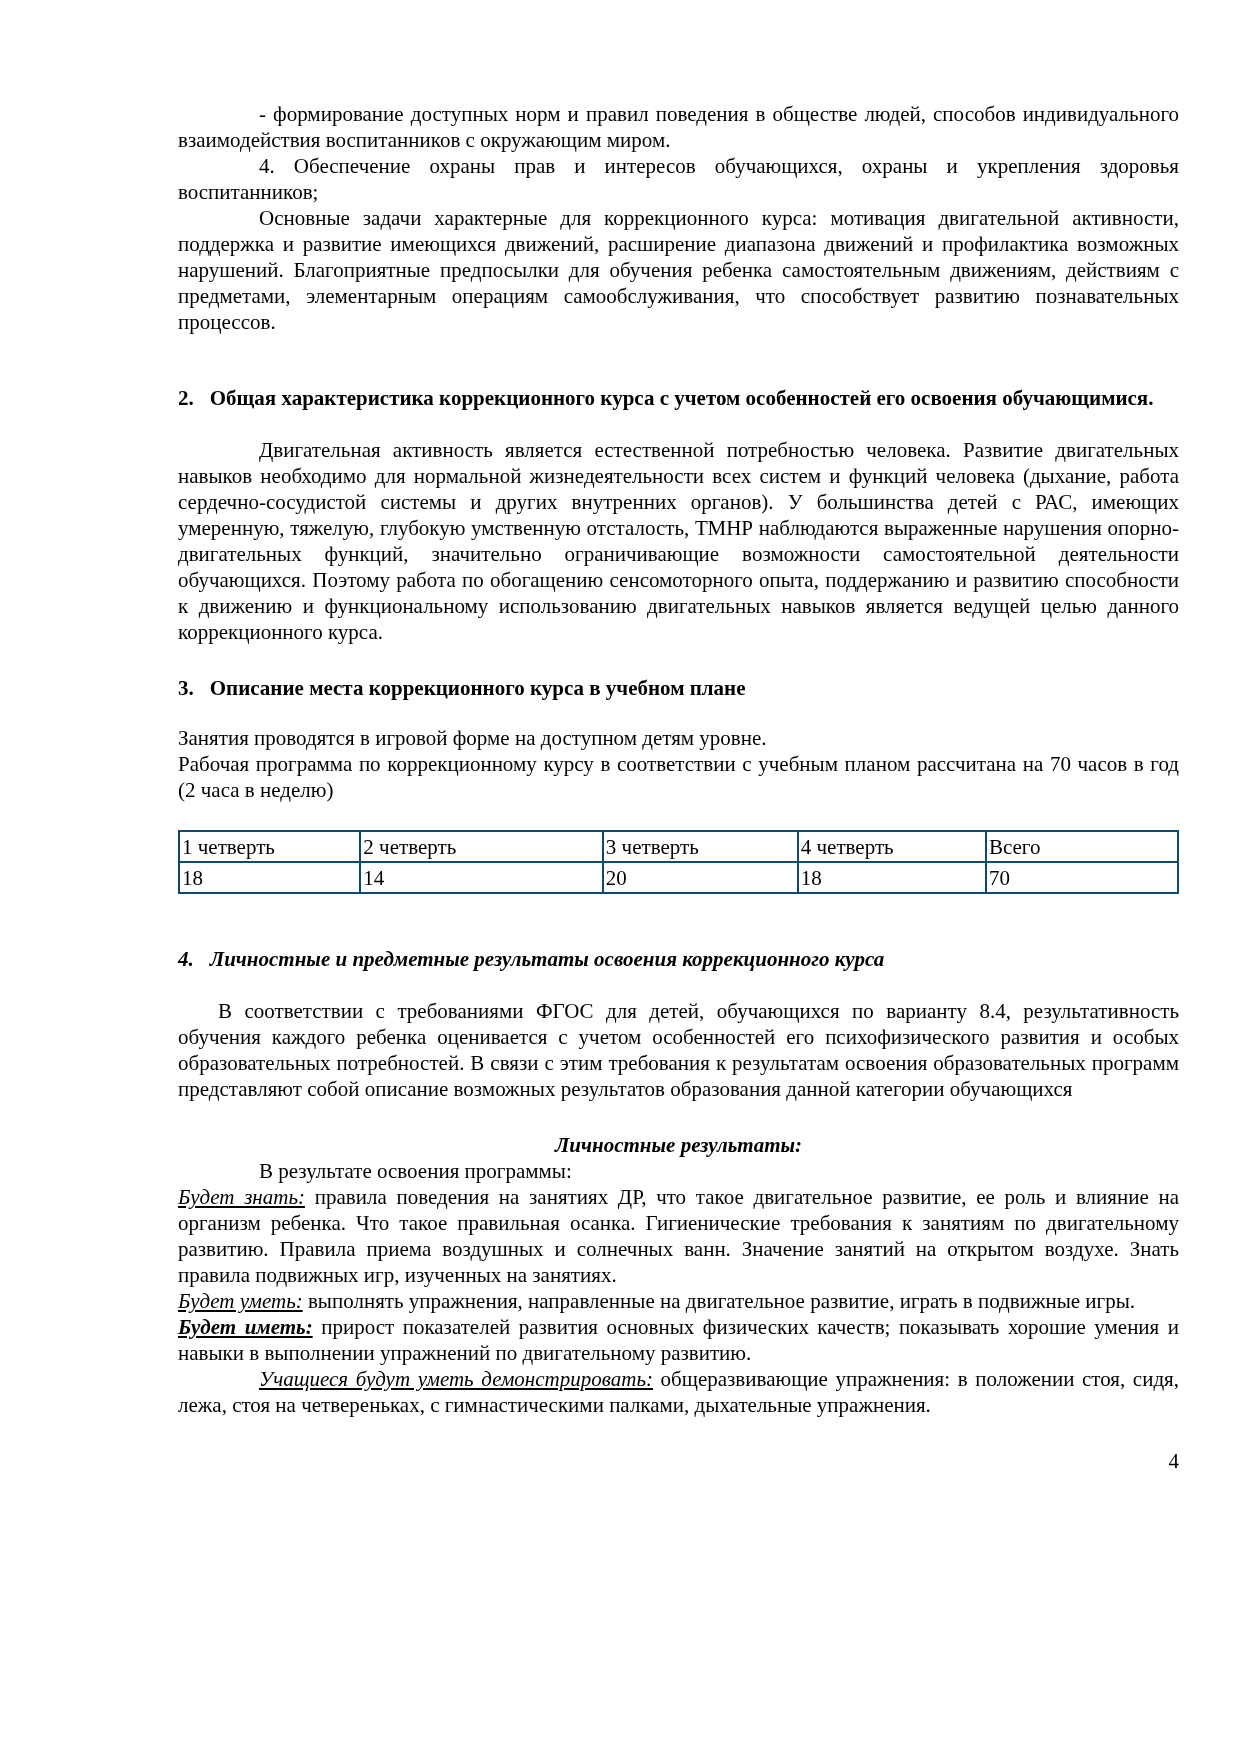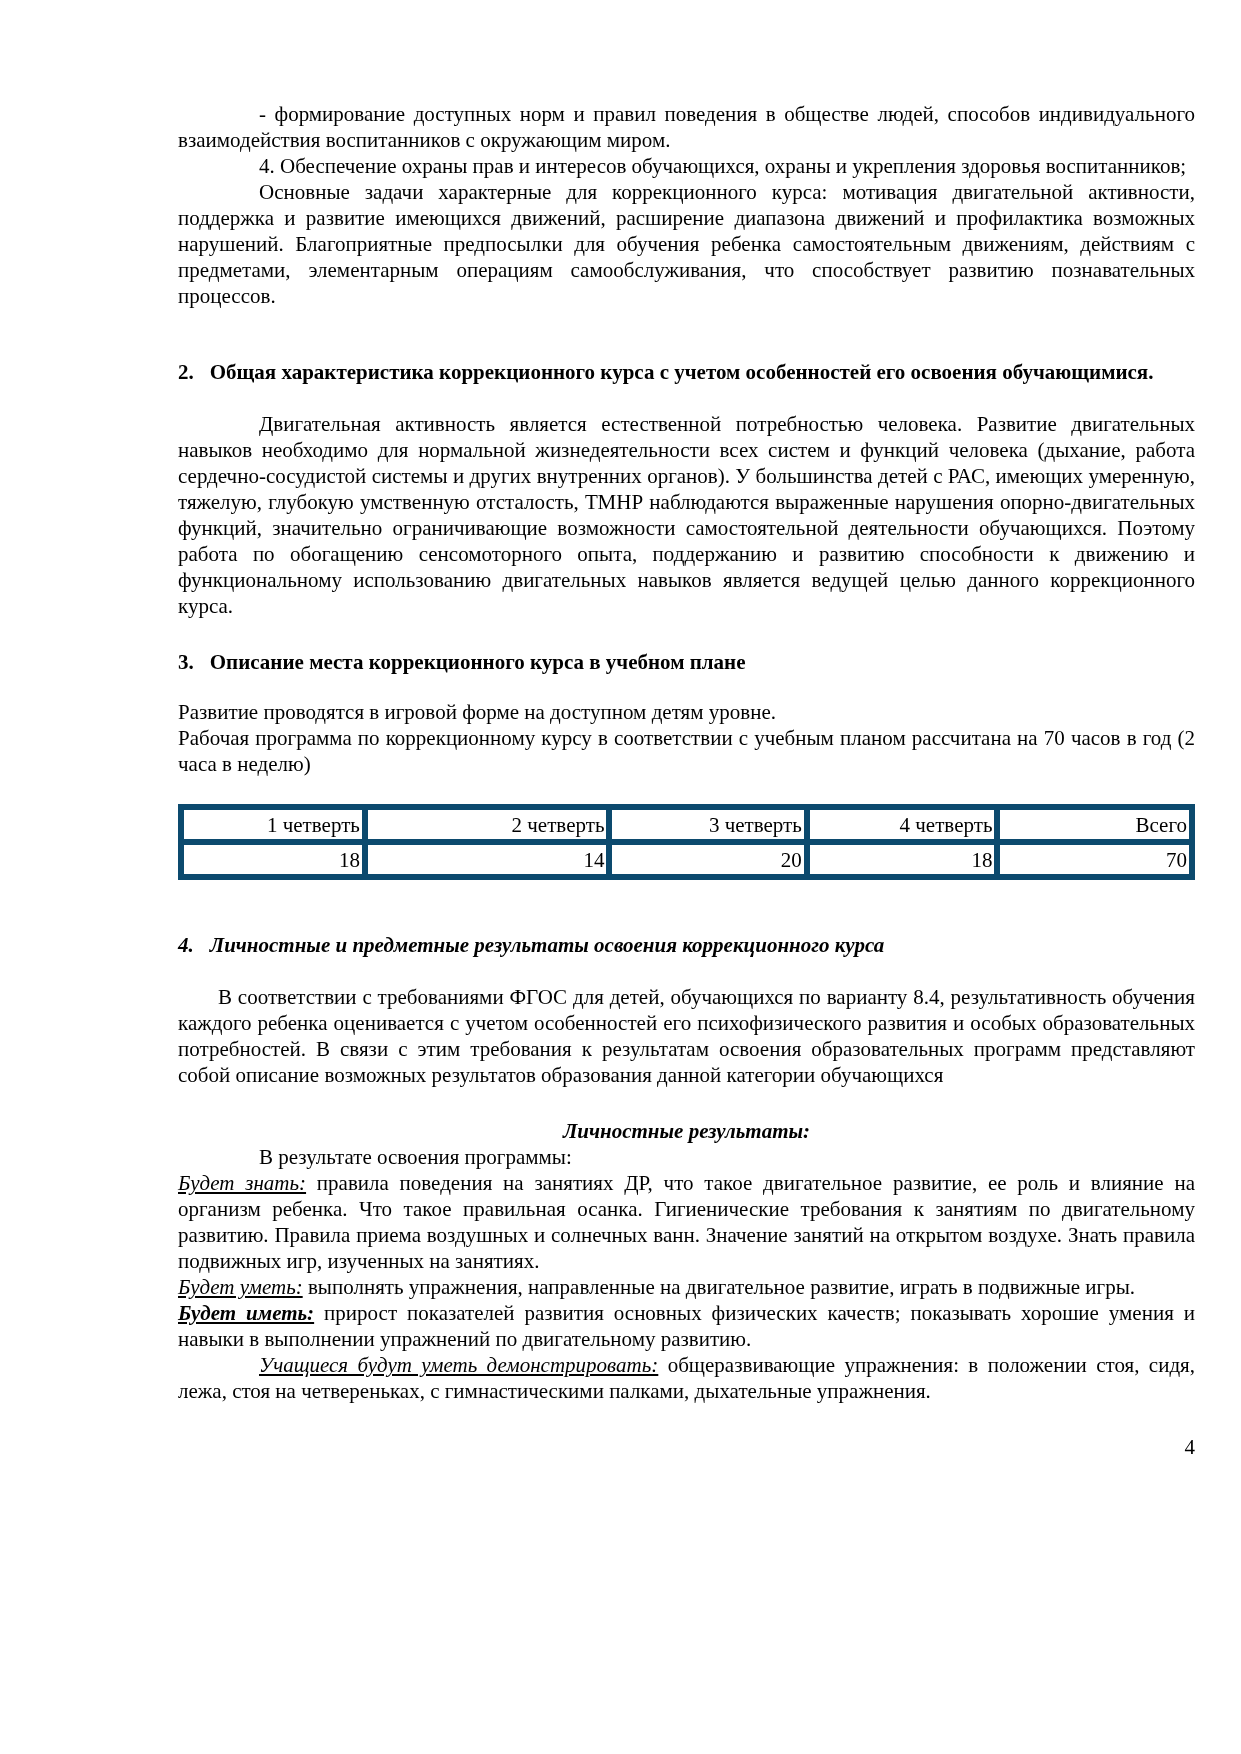--- a/index.html
+++ b/index.html
@@ -13,21 +13,21 @@
     overflow: hidden;
     font-family: "Liberation Serif", "DejaVu Serif", serif;
     font-size: 21px;
     line-height: 26px;
     color: #000000;
   }
   .page {
     box-sizing: border-box;
     width: 1241px;
     height: 1754px;
-    padding: 101px 46px 0 178px;
+    padding: 101px 62px 0 178px;
   }
   p {
     margin: 0;
     text-align: justify;
   }
   .indent { text-indent: 81px; }
   .small-indent { text-indent: 40px; }
   .heading {
     font-weight: bold;
     text-align: left;
@@ -37,22 +37,22 @@
   .h2 { margin-top: 50px; }
   .s2-body { margin-top: 26px; }
   .h3 { margin-top: 30px; margin-bottom: 24px; }
   .hours-table {
     width: 100%;
     margin-top: 27px;
     border-collapse: collapse;
     table-layout: fixed;
   }
   .hours-table td {
-    border: 6px solid #0c4a6e;
-    text-align: right;
+    border: 2px solid #0c4a6e;
+    text-align: left;
     padding: 1px 2px;
     height: 27px;
     font-size: 21px;
     line-height: 24px;
   }
   .col1 { width: 18.1%; }
   .col2 { width: 24.4%; }
   .col3 { width: 19.5%; border-radius: 7px; }
   .col4 { width: 18.8%; }
   .col5 { width: 19.2%; }
@@ -79,21 +79,21 @@
   <p class="indent">- формирование доступных норм и правил поведения в обществе людей, способов индивидуального взаимодействия воспитанников с окружающим миром.</p>
   <p class="indent">4. Обеспечение охраны прав и интересов обучающихся, охраны и укрепления здоровья воспитанников;</p>
   <p class="indent">Основные задачи характерные для коррекционного курса: мотивация двигательной активности, поддержка и развитие имеющихся движений, расширение диапазона движений и профилактика возможных нарушений. Благоприятные предпосылки для обучения ребенка самостоятельным движениям, действиям с предметами, элементарным операциям самообслуживания, что способствует развитию познавательных процессов.</p>
 
   <p class="heading h2"><span class="num">2.</span><span>Общая характеристика коррекционного курса с учетом особенностей его освоения обучающимися.</span></p>
 
   <p class="indent s2-body">Двигательная активность является естественной потребностью человека. Развитие двигательных навыков необходимо для нормальной жизнедеятельности всех систем и функций человека (дыхание, работа сердечно-сосудистой системы и других внутренних органов). У большинства детей с РАС, имеющих умеренную, тяжелую, глубокую умственную отсталость, ТМНР наблюдаются выраженные нарушения опорно-двигательных функций, значительно ограничивающие возможности самостоятельной деятельности обучающихся. Поэтому работа по обогащению сенсомоторного опыта, поддержанию и развитию способности к движению и функциональному использованию двигательных навыков является ведущей целью данного коррекционного курса.</p>
 
   <p class="heading h3"><span class="num">3.</span><span>Описание места коррекционного курса в учебном плане</span></p>
 
-  <p>Развитие   проводятся в игровой форме на доступном детям уровне.</p>
+  <p>Занятия   проводятся в игровой форме на доступном детям уровне.</p>
   <p>Рабочая программа по коррекционному  курсу  в соответствии с учебным планом рассчитана на 70 часов в год (2 часа в неделю)</p>
 
   <table class="hours-table">
     <tbody>
       <tr>
         <td class="col1">1 четверть</td>
         <td class="col2">2 четверть</td>
         <td class="col3">3 четверть</td>
         <td class="col4">4 четверть</td>
         <td class="col5">Всего</td>

